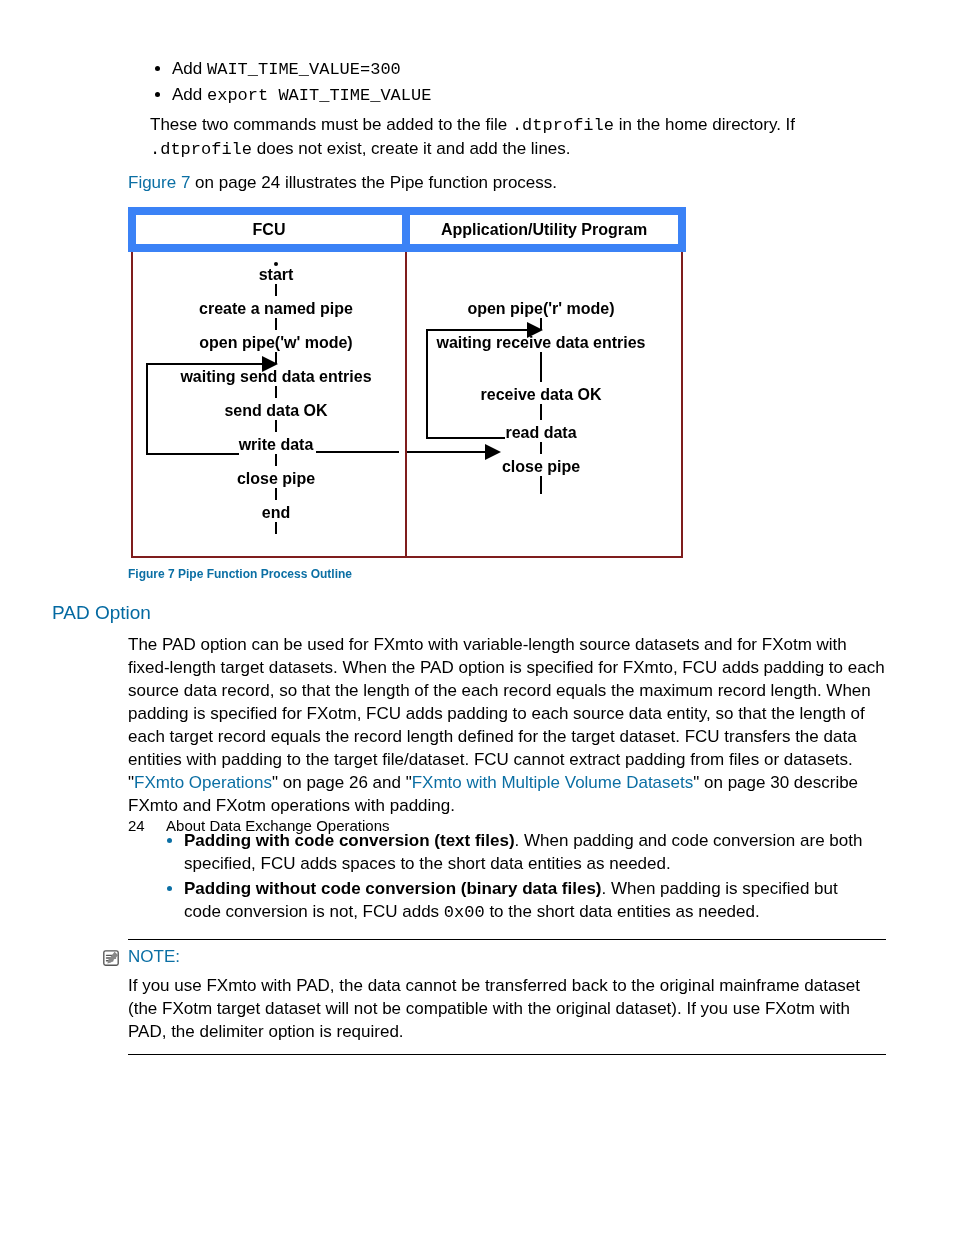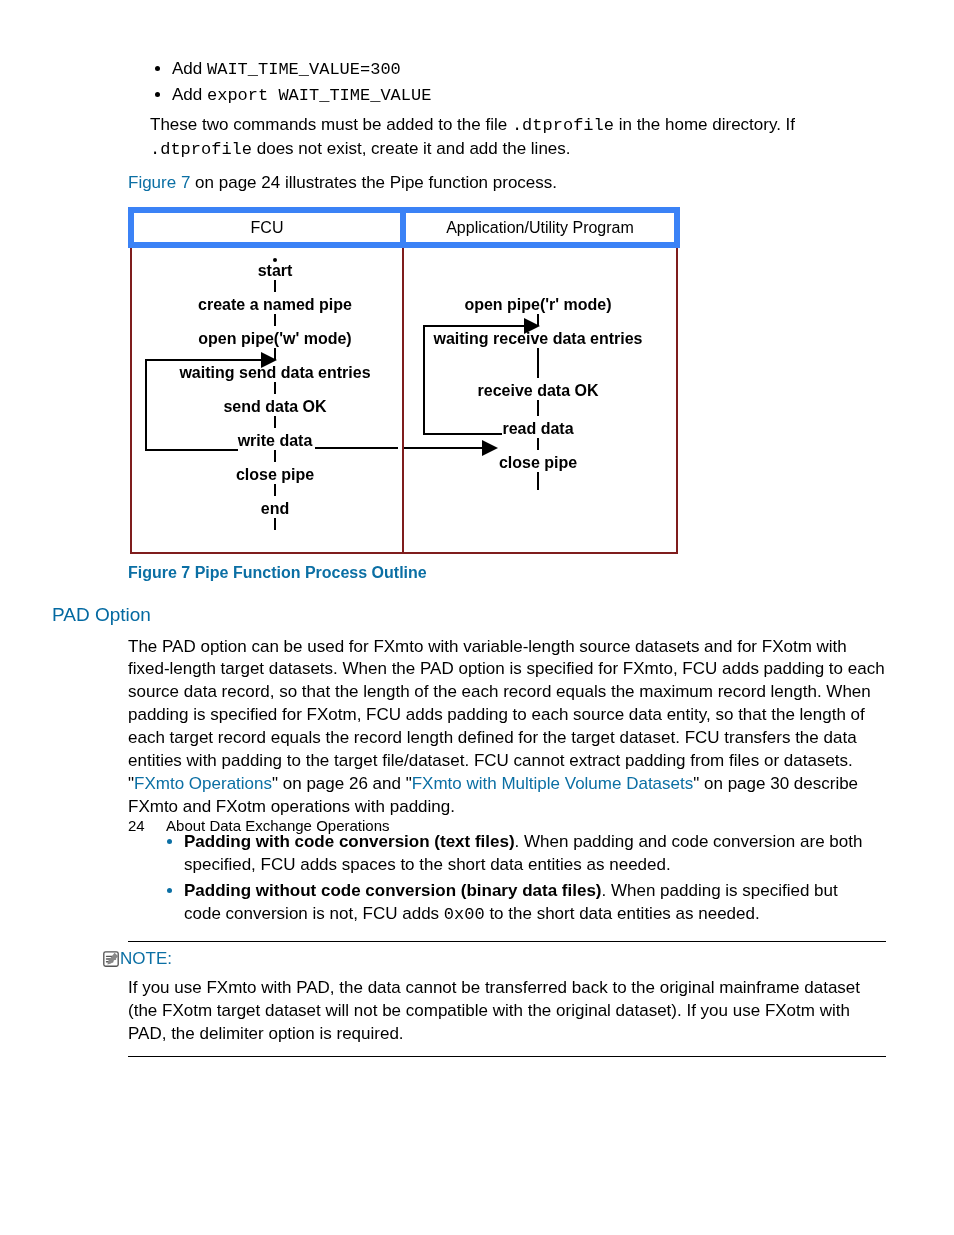--- a/index.html
+++ b/index.html
@@ -42,23 +42,23 @@
   a.link, .link {
     color: #0b6fa4;
     text-decoration: none;
   }
   
   .diagram-table {
     border-collapse: collapse;
     margin: 10px 0 8px 0;
   }
   .diagram-table th {
-    border: 6px solid #3b82f6;
+    border: 8px solid #3b82f6;
     padding: 4px 0;
-    font-weight: normal;
+    font-weight: bold;
     font-size: 16px;
     text-align: center;
   }
   .diagram-table td {
     border: 2px solid #7f1d1d;
     vertical-align: top;
     padding: 6px 0 8px 0;
   }
   .flowcol {
     position: relative;
@@ -68,21 +68,21 @@
     display: block;
   }
   .flow-label {
     font-family: Arial, Helvetica, sans-serif;
     font-size: 16px;
     font-weight: bold;
   }
   .figure-caption {
     color: #0b6fa4;
     font-weight: bold;
-    font-size: 16px;
+    font-size: 12px;
     margin: 6px 0 18px 0;
   }
   h2.section {
     color: #0369a1;
     font-weight: normal;
     font-size: 19px;
     margin: 18px 0 8px -76px;
   }
   ul.pads {
     list-style: disc;
@@ -96,20 +96,21 @@
   ul.pads li .b { color:#000; font-weight:bold;}
   ul.pads li .t { color:#000; font-weight:normal;}
   .note-hr {
     border: none;
     border-top: 1px solid #000;
     margin: 10px 0 6px 0;
   }
   .note-row {
     display: flex;
     align-items: center;
+    gap: 8px;
     margin-left: -26px;
     text-align: center;
   }
   .note-icon {
     width: 18px;
     height: 18px;
   }
   .note-label {
     color: #0b6fa4;
     font-size: 17px;

